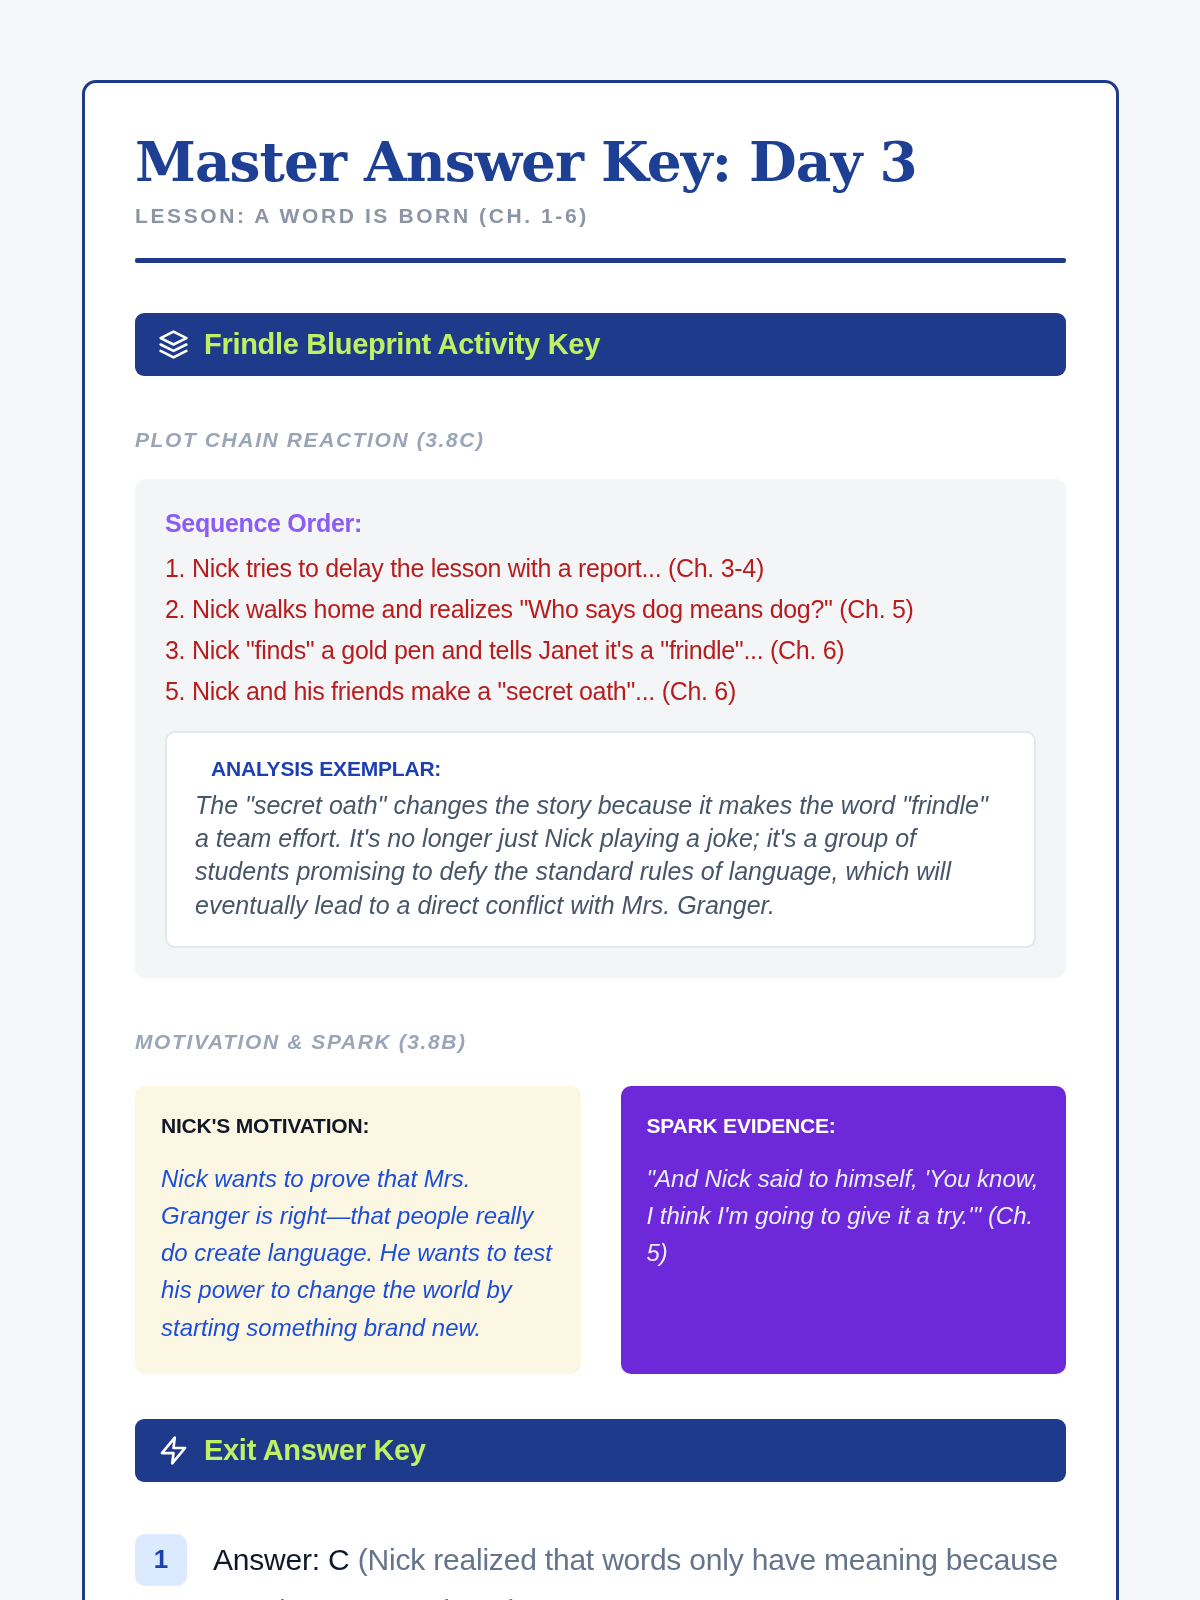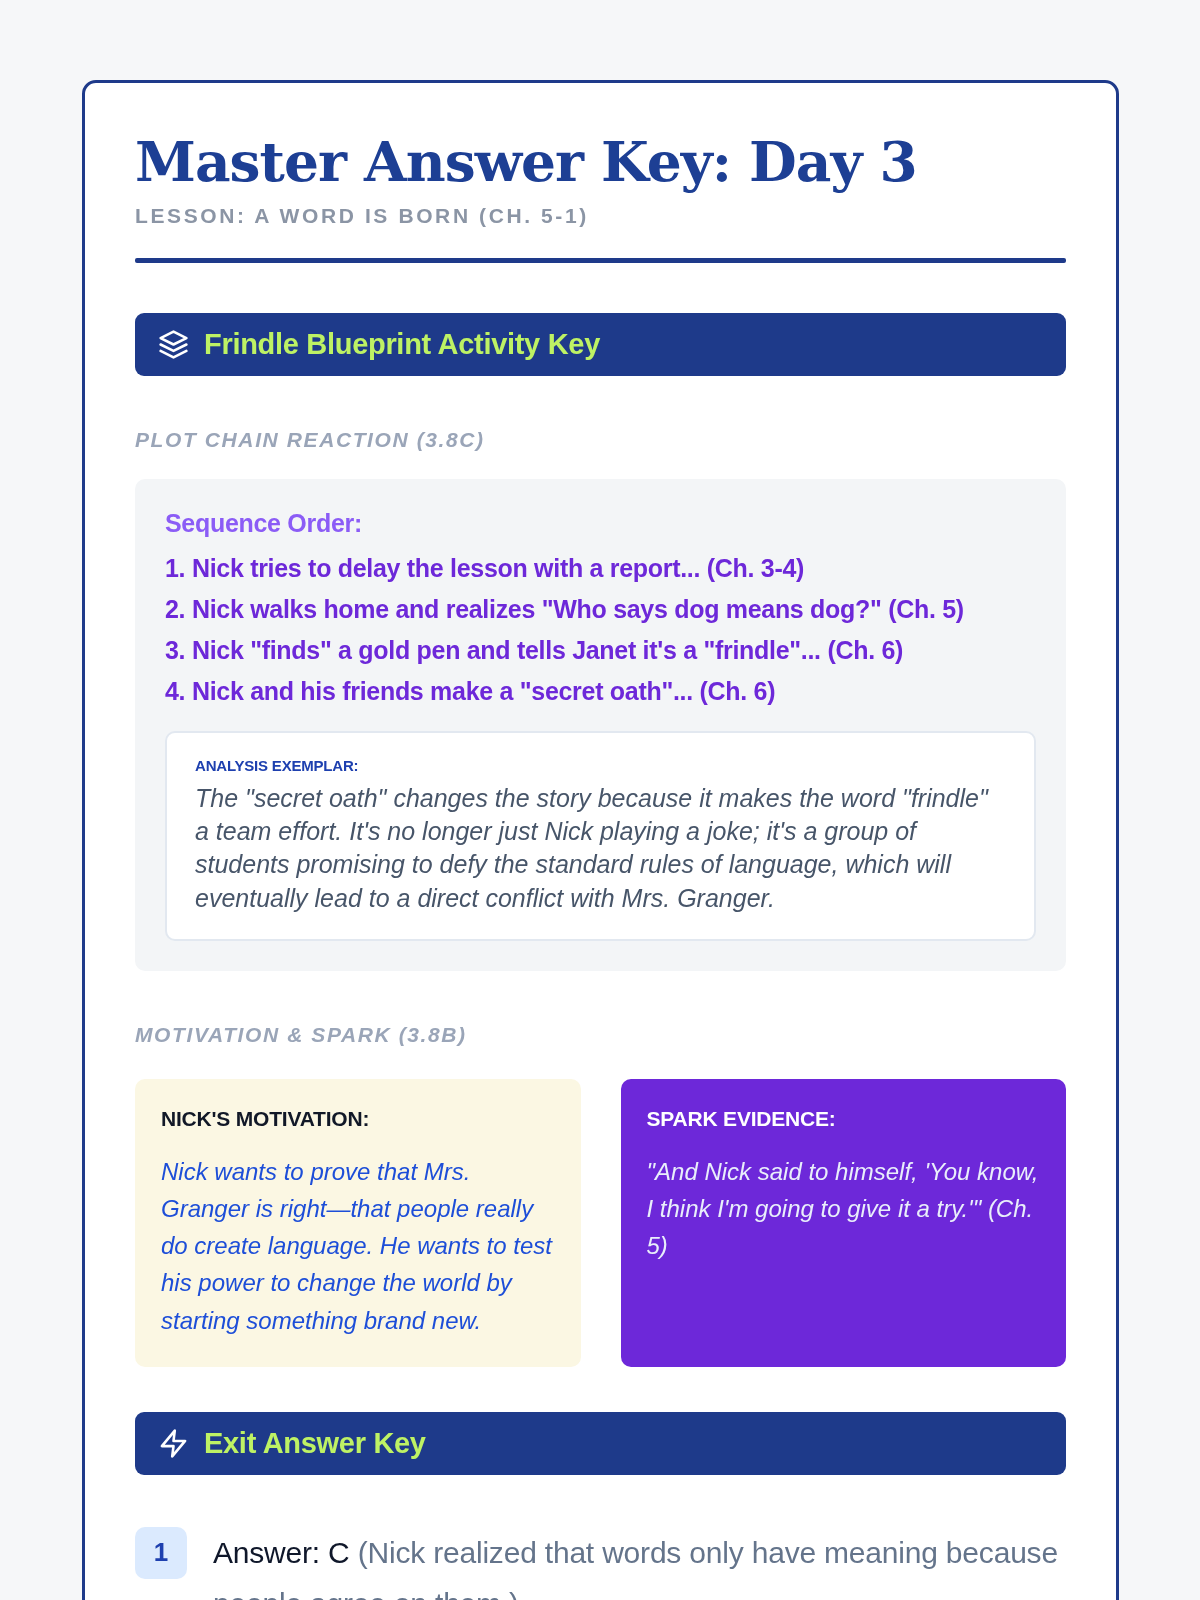--- a/index.html
+++ b/index.html
@@ -75,39 +75,40 @@
   }
   .seq-title {
     font-size: 25px;
     font-weight: 700;
     letter-spacing: -0.3px;
     color: #8b5cf6;
   }
   .seq-list { margin-top: 18px; }
   .seq-item {
     font-size: 25px;
-    font-weight: 700;
+    font-weight: 400;
     letter-spacing: -0.3px;
-    color: #6d28d9;
+    color: #b91c1c;
     line-height: 1.0;
     margin-bottom: 16px;
   }
   .seq-item:last-child { margin-bottom: 0; }
   .exemplar {
     margin-top: 27px;
     background: #ffffff;
     border: 2px solid #e2e8f0;
     border-radius: 10px;
     padding: 24px 28px;
   }
   .exemplar-label {
-    font-size: 15px;
+    font-size: 21px;
     font-weight: 700;
     letter-spacing: -0.2px;
     color: #1e40af;
+    margin-left: 16px;
   }
   .exemplar-text {
     margin-top: 8px;
     font-size: 25px;
     font-style: italic;
     color: #475569;
     line-height: 1.33;
   }
   
   .two-col {
@@ -165,21 +166,21 @@
     font-weight: 400;
     color: #0f172a;
   }
 </style>
 </head>
 <body>
 
 <div class="sheet">
 
   <h1 class="doc-title">Master Answer Key: Day 3</h1>
-  <div class="doc-subtitle">LESSON: A WORD IS BORN (CH. 5-1)</div>
+  <div class="doc-subtitle">LESSON: A WORD IS BORN (CH. 1-6)</div>
   <div class="rule"></div>
 
   <div class="banner">
     <span class="b-icon">
       <svg viewBox="0 0 24 24" width="31" height="31" fill="none" stroke="#ffffff" stroke-width="2" stroke-linecap="round" stroke-linejoin="round">
         <polygon points="12 2 2 7 12 12 22 7 12 2"></polygon>
         <polyline points="2 12 12 17 22 12"></polyline>
         <polyline points="2 17 12 22 22 17"></polyline>
       </svg>
     </span>
@@ -187,21 +188,21 @@
   </div>
 
   <div class="teks-label">PLOT CHAIN REACTION (3.8C)</div>
 
   <div class="panel">
     <div class="seq-title">Sequence Order:</div>
     <div class="seq-list">
       <div class="seq-item">1. Nick tries to delay the lesson with a report... (Ch. 3-4)</div>
       <div class="seq-item">2. Nick walks home and realizes "Who says dog means dog?" (Ch. 5)</div>
       <div class="seq-item">3. Nick "finds" a gold pen and tells Janet it's a "frindle"... (Ch. 6)</div>
-      <div class="seq-item">4. Nick and his friends make a "secret oath"... (Ch. 6)</div>
+      <div class="seq-item">5. Nick and his friends make a "secret oath"... (Ch. 6)</div>
     </div>
 
     <div class="exemplar">
       <div class="exemplar-label">ANALYSIS EXEMPLAR:</div>
       <div class="exemplar-text">The "secret oath" changes the story because it makes the word "frindle" a team effort. It's no longer just Nick playing a joke; it's a group of students promising to defy the standard rules of language, which will eventually lead to a direct conflict with Mrs. Granger.</div>
     </div>
   </div>
 
   <div class="teks-label">MOTIVATION &amp; SPARK (3.8B)</div>
 

